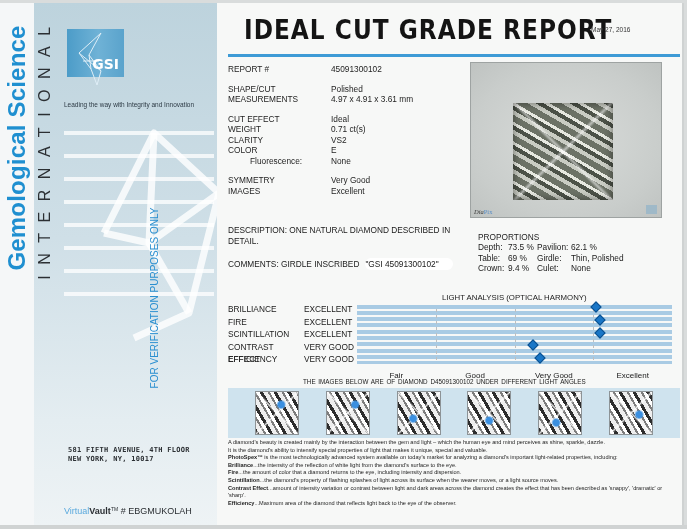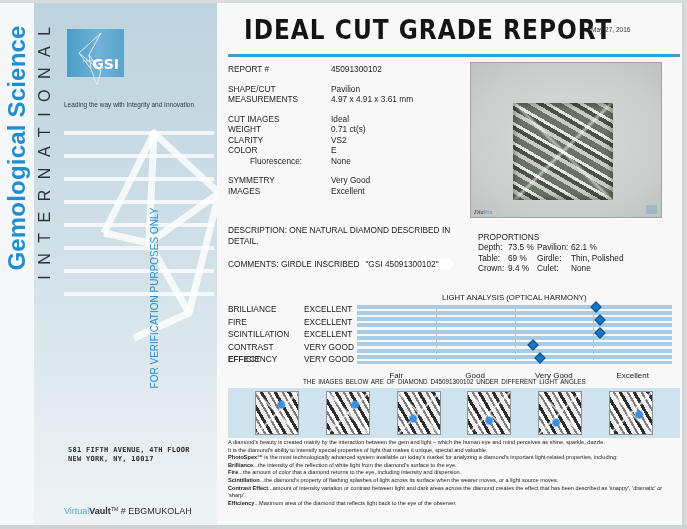--- a/index.html
+++ b/index.html
@@ -159,29 +159,29 @@
   <div class="blue-rule"></div>
 
   <div class="specs">
     <div class="spec-row">
         <span class="lbl">REPORT #</span>
         <span class="val">45091300102</span>
       </div>
     <div class="gap"></div>
     <div class="spec-row">
         <span class="lbl">SHAPE/CUT</span>
-        <span class="val">Pavilion</span>
+        <span class="val">Polished</span>
       </div>
     <div class="spec-row">
         <span class="lbl">MEASUREMENTS</span>
         <span class="val">4.97 x 4.91 x 3.61 mm</span>
       </div>
     <div class="gap"></div>
     <div class="spec-row">
-        <span class="lbl">CUT IMAGES</span>
+        <span class="lbl">CUT EFFECT</span>
         <span class="val">Ideal</span>
       </div>
     <div class="spec-row">
         <span class="lbl">WEIGHT</span>
         <span class="val">0.71 ct(s)</span>
       </div>
     <div class="spec-row">
         <span class="lbl">CLARITY</span>
         <span class="val">VS2</span>
       </div>

